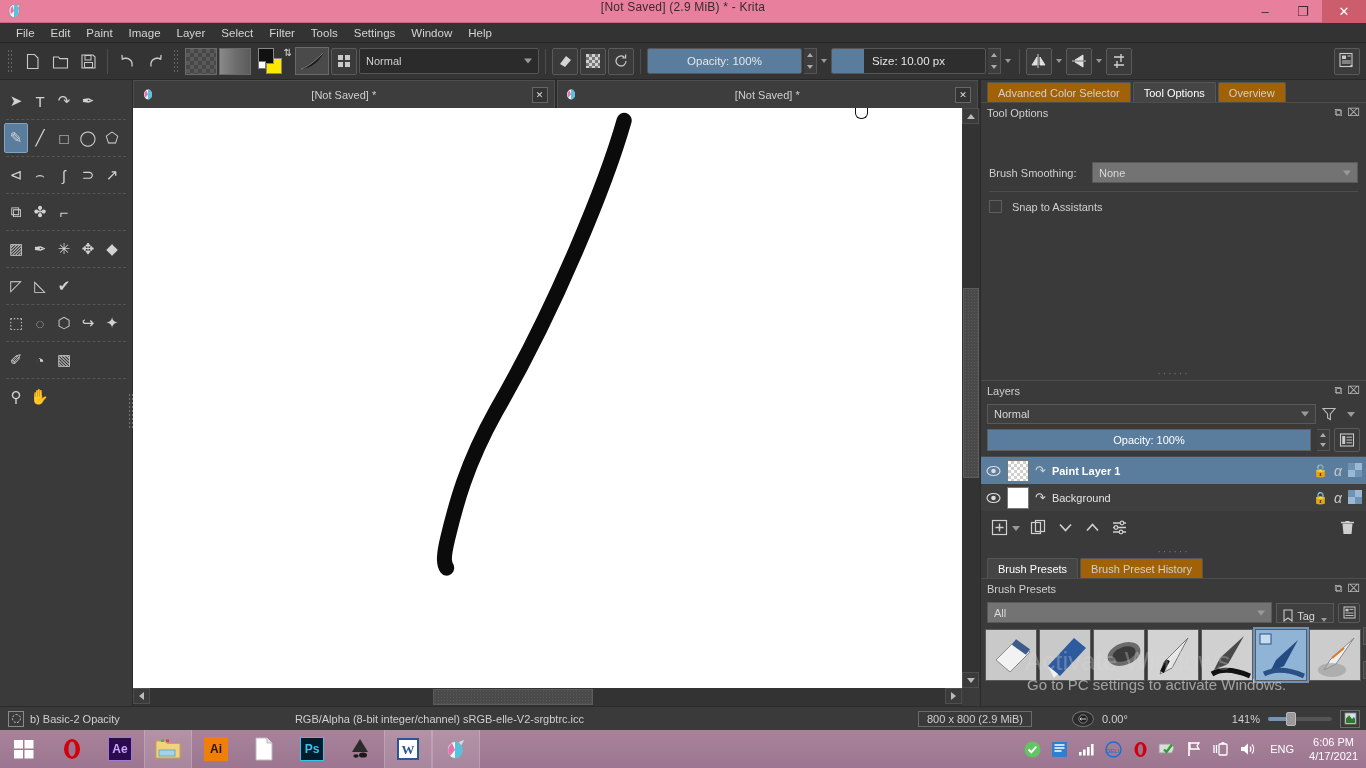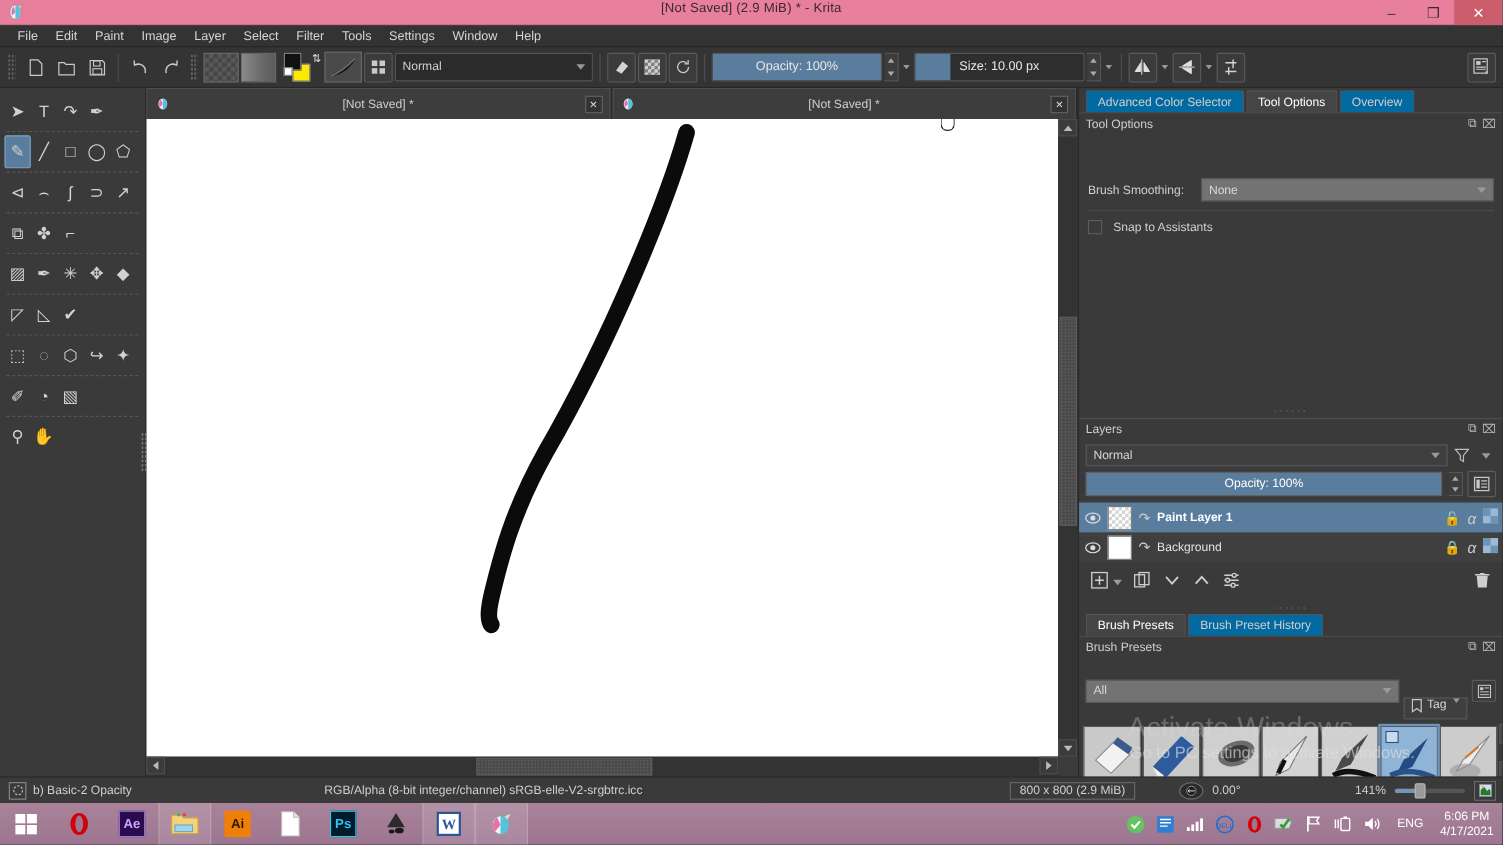--- a/index.html
+++ b/index.html
@@ -129,21 +129,21 @@
   .sb-arrow i { border-left:4px solid transparent;border-right:4px solid transparent; }
   .corner { position:absolute; right:0; bottom:0; width:18px; height:18px; background:#3b3b3b; }
 
   
   .dockers {
     position: absolute; right: 0; top: 80px; width: 386px; bottom: 62px;
     background: #3a3a3a; border-left: 1px solid #2a2a2a;
   }
   .dock-tabs { display: flex; height: 22px; padding-left: 6px; align-items: flex-end; gap: 2px; }
   .dock-tab {
-    height: 20px; padding: 0 10px; background: #0369a1; border: 1px solid #565656; border-bottom: none;
+    height: 20px; padding: 0 10px; background: #a16207; border: 1px solid #565656; border-bottom: none;
     font-size: 11px; color: #cfcfcf; display:flex;align-items:center; cursor: default;
     border-radius: 2px 2px 0 0;
   }
   .dock-tab.active { background: #454545; color: #fff; }
   .dock-title {
     display:flex; align-items:center; height: 20px; padding: 0 6px; font-size: 11px; color: #cfcfcf;
     border-top: 1px solid #4d4d4d; position: relative;
   }
   .dock-title .tcontrols { position:absolute; right: 6px; display:flex; gap:5px; color:#b5b5b5; }
   .dock-body { padding: 6px 8px; }
@@ -189,21 +189,21 @@
 
   
   .presets-grid { display:flex; gap: 2px; padding: 2px 0; }
   .preset {
     width: 52px; height: 52px; border: 1px solid #5a5a5a; background: #c9c9c9; position: relative; overflow:hidden;
   }
   .preset.sel { outline: 2px solid #6b93bb; background: #8fb4d6; }
   .preset-scroll { width: 16px; display:flex; flex-direction:column; justify-content:space-between; }
   .ps-btn { width:16px;height:18px;background:#454545;border:1px solid #5a5a5a;display:flex;align-items:center;justify-content:center;}
   .tagbtn { height: 20px; padding: 0 6px; background:#3f3f3f;border:1px solid #595959;
-            display:flex;align-items:flex-start;gap:4px;font-size:11px;position:relative;margin-top:32px;}
+            display:flex;align-items:flex-end;gap:4px;font-size:11px;position:relative;}
   .search-line { display:flex; align-items:center; padding: 4px 2px; color:#8a8a8a; font-size: 11px; }
 
   .watermark1 {
     position:absolute; left: 1025px; top: 646px; font-size: 26px; color: rgba(220,220,220,.30);
     pointer-events:none; white-space:nowrap;text-align:right;
   }
   .watermark2 {
     position:absolute; left: 1027px; top: 676px; font-size: 15px; color: rgba(225,225,225,.62);
     pointer-events:none; white-space:nowrap;
   }

